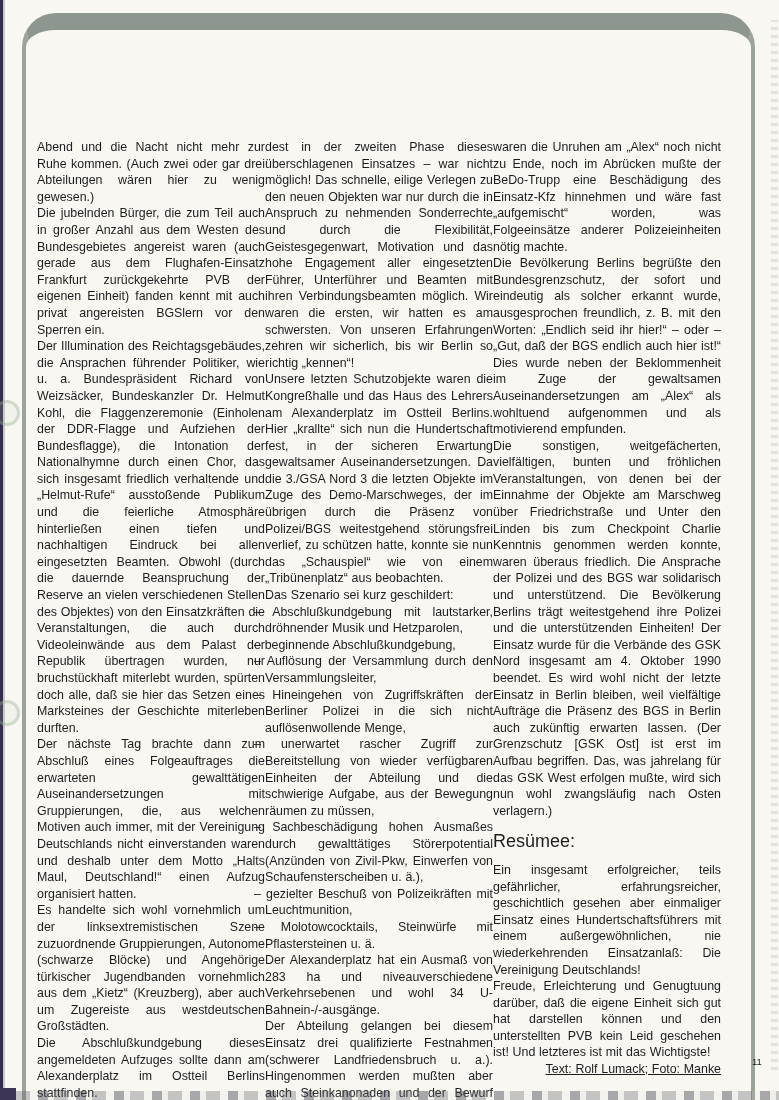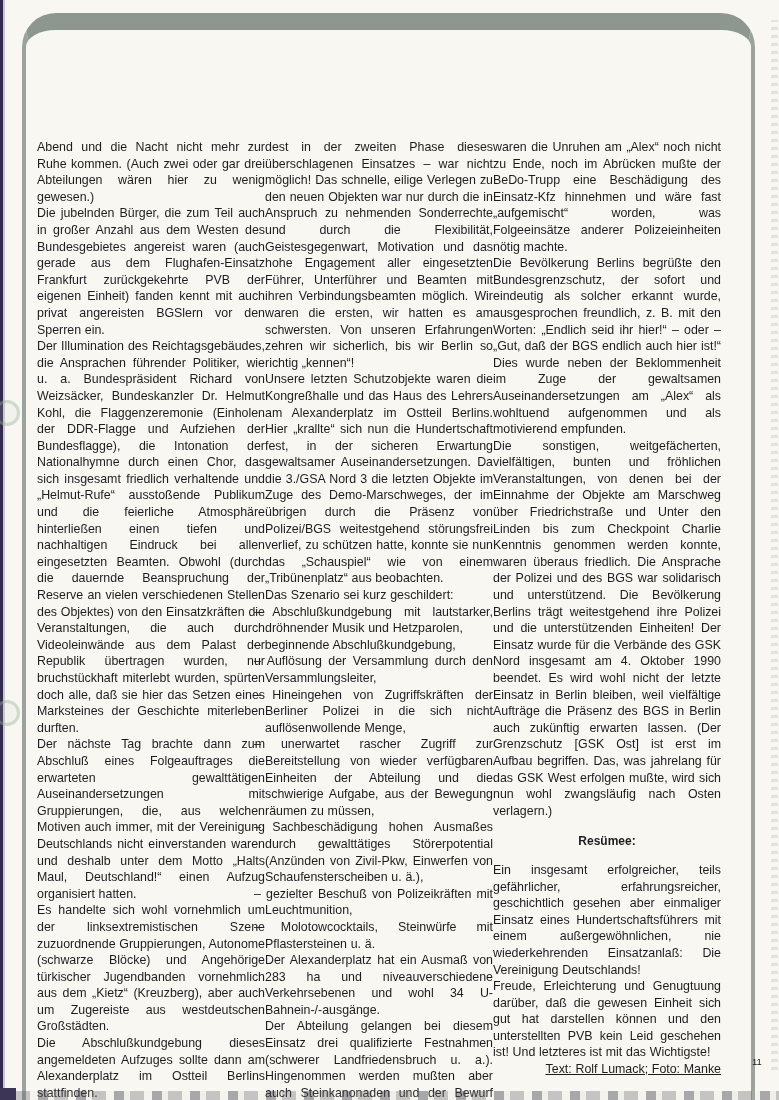--- a/index.html
+++ b/index.html
@@ -59,21 +59,21 @@
   .col {
     width:228px; flex:0 0 228px;
     text-align:justify;
     font-size:12.4px; line-height:16.6px;
     hyphens:auto; -webkit-hyphens:auto;
     word-spacing:0.3px;
   }
   .col p, .col h2, .col h3 { margin:0; padding:0; }
   .blk-p { margin:0; }
   .blk-li { padding-left:11px; text-indent:-11px; }
-  .blk-h-bold { font-weight:bold; font-size:12px; margin:14px 0 12px !important; text-align:center; }
+  .blk-h-bold { font-weight:normal; font-size:18px; margin:14px 0 12px !important; text-align:left; }
   .blk-h-italic { font-weight:bold; font-style:italic; font-size:21px; line-height:24px;
     margin:20px 0 10px !important; text-align:left; letter-spacing:0.2px; }
   .blk-byline { text-align:right;text-decoration:underline; }
   .page-number {
     position:absolute; left:718px; top:1056px;
     font-size:9.5px; font-weight:normal; color:#222;margin-left:34px;
   }
 </style>
 </head>
 <body>
@@ -110,21 +110,21 @@
       <p class="blk-li">– Molotowcocktails, Steinwürfe mit Pflastersteinen u. ä.</p>
       <p class="blk-p">Der Alexanderplatz hat ein Ausmaß von 283 ha und niveauverschiedene Verkehrsebenen und wohl 34 U-Bahnein-/-ausgänge.</p>
       <p class="blk-p">Der Abteilung gelangen bei diesem Einsatz drei qualifizierte Festnahmen (schwerer Landfriedensbruch u. a.). Hingenommen werden mußten aber auch Steinkanonaden und der Bewurf mit „Mollis“! Bei meiner Hundertschaft kam es erfreulicherweise zu keinen ernsthaften Verletzungen, obwohl ein Festnahme-Kommando in die Störer hineingestoßen war und einen Straftäter hatte greifen können. Bis auf einige Beulen in den Dienst-Kfz, die als materielle Verstärkung im Objektschutz eingesetzt waren, sowie einige unwesentliche Verluste von Material konnte auch dieser Einsatzauftrag abgeschlossen werden. Nach Abbrechen des Einsatzes gegen 21 Uhr</p>
     </div>
   <div class="col">
       <p class="blk-p">waren die Unruhen am „Alex“ noch nicht zu Ende, noch im Abrücken mußte der BeDo-Trupp eine Beschädigung des Einsatz-Kfz hinnehmen und wäre fast „aufgemischt“ worden, was Folgeeinsätze anderer Polizeieinheiten nötig machte.</p>
       <p class="blk-p">Die Bevölkerung Berlins begrüßte den Bundesgrenzschutz, der sofort und eindeutig als solcher erkannt wurde, ausgesprochen freundlich, z. B. mit den Worten: „Endlich seid ihr hier!“ – oder – „Gut, daß der BGS endlich auch hier ist!“ Dies wurde neben der Beklommenheit im Zuge der gewaltsamen Auseinandersetzungen am „Alex“ als wohltuend aufgenommen und als motivierend empfunden.</p>
       <p class="blk-p">Die sonstigen, weitgefächerten, vielfältigen, bunten und fröhlichen Veranstaltungen, von denen bei der Einnahme der Objekte am Marschweg über Friedrichstraße und Unter den Linden bis zum Checkpoint Charlie Kenntnis genommen werden konnte, waren überaus friedlich. Die Ansprache der Polizei und des BGS war solidarisch und unterstützend. Die Bevölkerung Berlins trägt weitestgehend ihre Polizei und die unterstützenden Einheiten! Der Einsatz wurde für die Verbände des GSK Nord insgesamt am 4. Oktober 1990 beendet. Es wird wohl nicht der letzte Einsatz in Berlin bleiben, weil vielfältige Aufträge die Präsenz des BGS in Berlin auch zukünftig erwarten lassen. (Der Grenzschutz [GSK Ost] ist erst im Aufbau begriffen. Das, was jahrelang für das GSK West erfolgen mußte, wird sich nun wohl zwangsläufig nach Osten verlagern.)</p>
       <h3 class="blk-h-bold">Resümee:</h3>
       <p class="blk-p">Ein insgesamt erfolgreicher, teils gefährlicher, erfahrungsreicher, geschichtlich gesehen aber einmaliger Einsatz eines Hundertschaftsführers mit einem außergewöhnlichen, nie wiederkehrenden Einsatzanlaß: Die Vereinigung Deutschlands!</p>
-      <p class="blk-p">Freude, Erleichterung und Genugtuung darüber, daß die gewesen Einheit sich gut hat darstellen können und den unterstellten PVB kein Leid geschehen ist! Und letzteres ist mit das Wichtigste!</p>
+      <p class="blk-p">Freude, Erleichterung und Genugtuung darüber, daß die eigene Einheit sich gut hat darstellen können und den unterstellten PVB kein Leid geschehen ist! Und letzteres ist mit das Wichtigste!</p>
       <p class="blk-byline">Text: Rolf Lumack; Foto: Manke</p>
       <h2 class="blk-h-italic">Pechvogel</h2>
     </div>
 </div>
 
 <div class="page-number">11</div>
 
 <div class="scan-edge-bottom"></div>
 <div class="scan-corner-block"></div>
 

